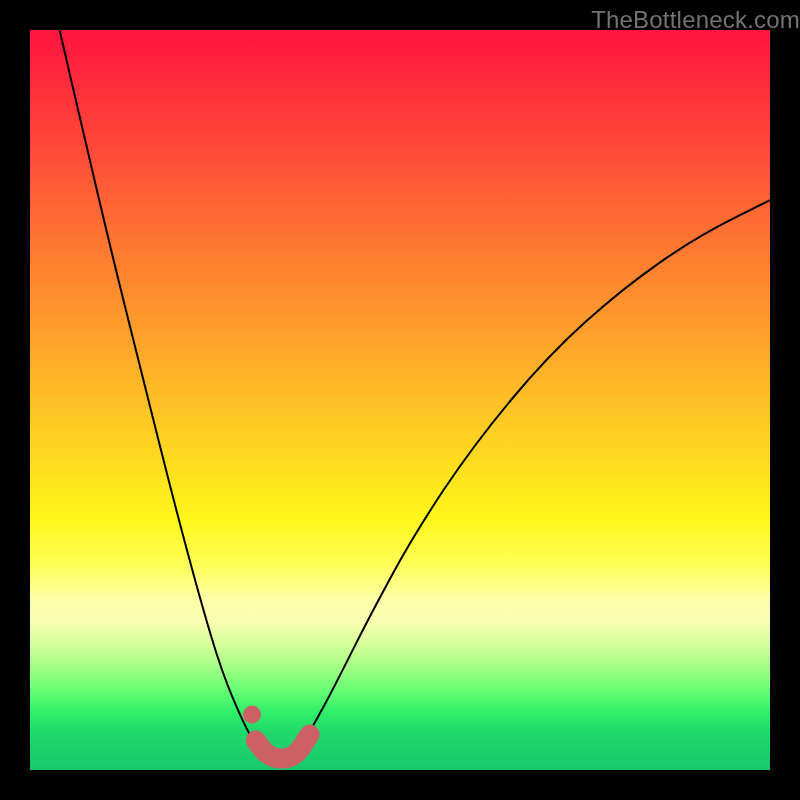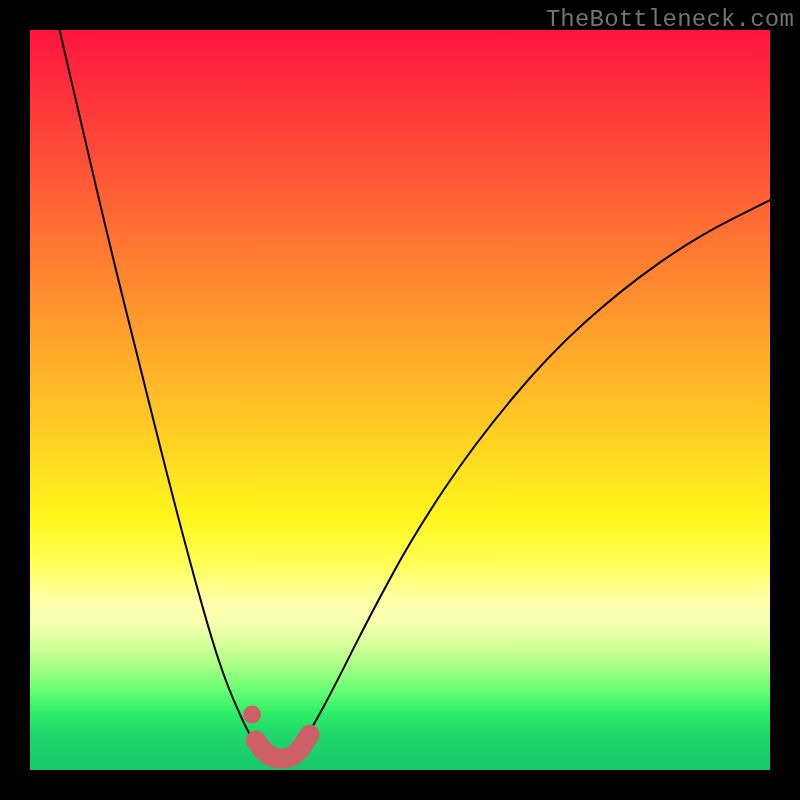--- a/index.html
+++ b/index.html
@@ -12,27 +12,26 @@
   }
   .stage {
     position: relative;
     width: 800px;
     height: 800px;
     background: #000;
   }
   .watermark {
     position: absolute;
     top: 6px;
-    right: 6px;
+    right: 0;
     color: #737373;
     font-size: 24px;
     letter-spacing: 0.2px;
     z-index: 5;
     user-select: none;
-    font-family: Liberation Mono, monospace;
   }
   .plot {
     position: absolute;
     left: 30px;
     top: 30px;
     width: 740px;
     height: 740px;
     overflow: hidden;
   }
   .gradient {

